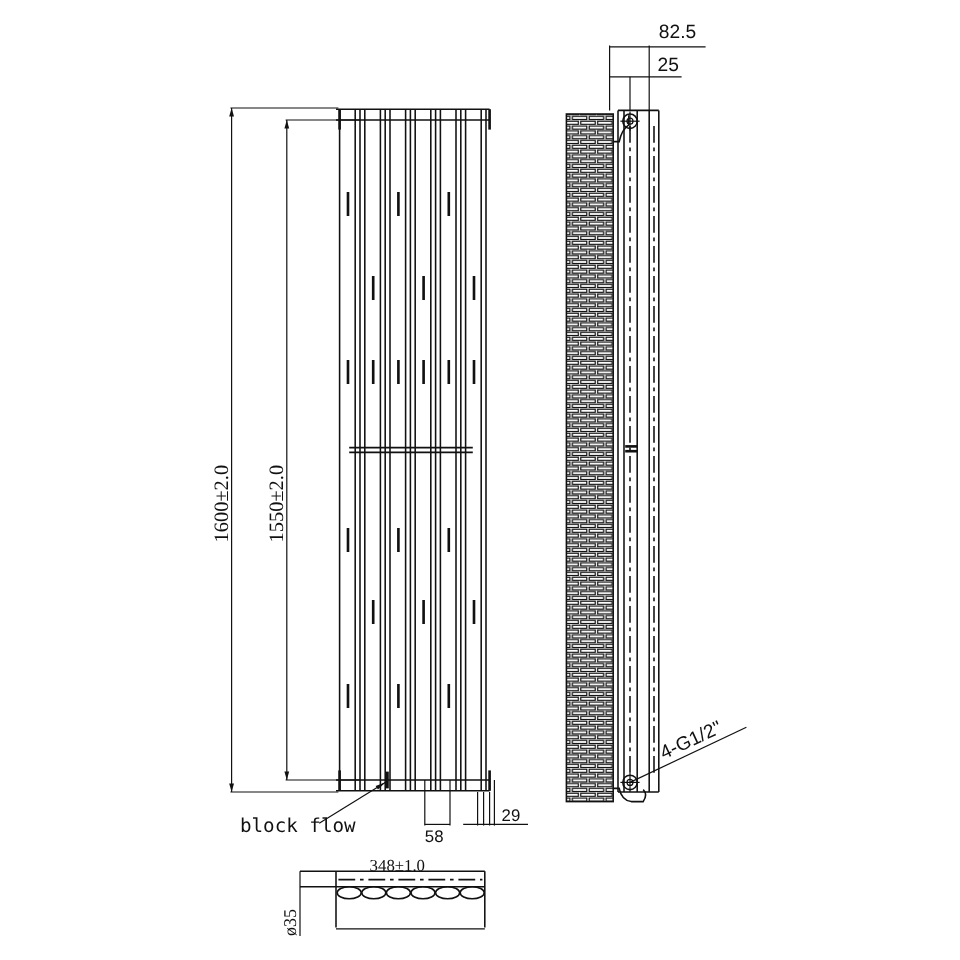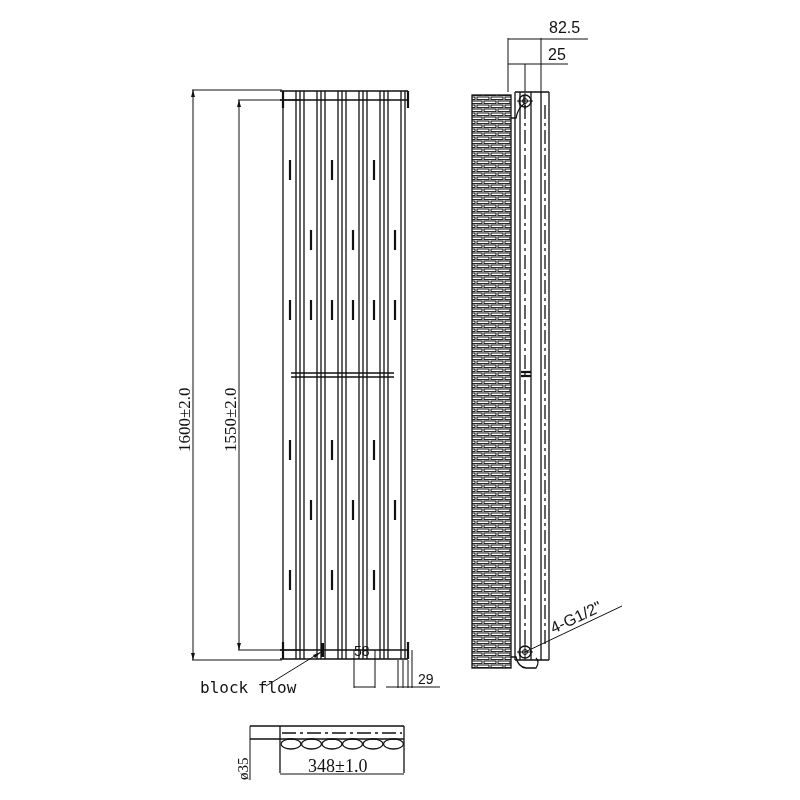--- a/index.html
+++ b/index.html
@@ -223,22 +223,22 @@
     </g>
     <line class="thin" x1="280" y1="774" x2="404" y2="774"></line>
   </g>
 </svg>
 
 <div class="lbl serif rot" style="left:176px; top:452px; font-size:17px;">1600±2.0</div>
 <div class="lbl serif rot" style="left:222px; top:452px; font-size:17px;">1550±2.0</div>
 
 <div class="lbl mono" style="left:200px; top:680px; font-size:16px;">block flow</div>
 
-<div class="lbl sans" style="left:354px; top:644px; font-size:14px;">58</div>
+<div class="lbl sans" style="left:354px; top:690px; font-size:14px;">58</div>
 <div class="lbl sans" style="left:418px; top:672px; font-size:14px;">29</div>
 
 <div class="lbl sans" style="left:549px; top:20px; font-size:16px;">82.5</div>
 <div class="lbl sans" style="left:548px; top:47px; font-size:16px;">25</div>
 
 <div class="lbl sans" style="left:548px; top:622px; font-size:16px; transform-origin:left top; transform:rotate(-25deg);">4-G1/2"</div>
 
-<div class="lbl serif" style="left:308px; top:757px; font-size:18px;">348±1.0</div>
+<div class="lbl serif" style="left:308px; top:716px; font-size:14px;">348±1.0</div>
 <div class="lbl serif rot" style="left:236px; top:780px; font-size:15px;">ø35</div>
 
 </body></html>

